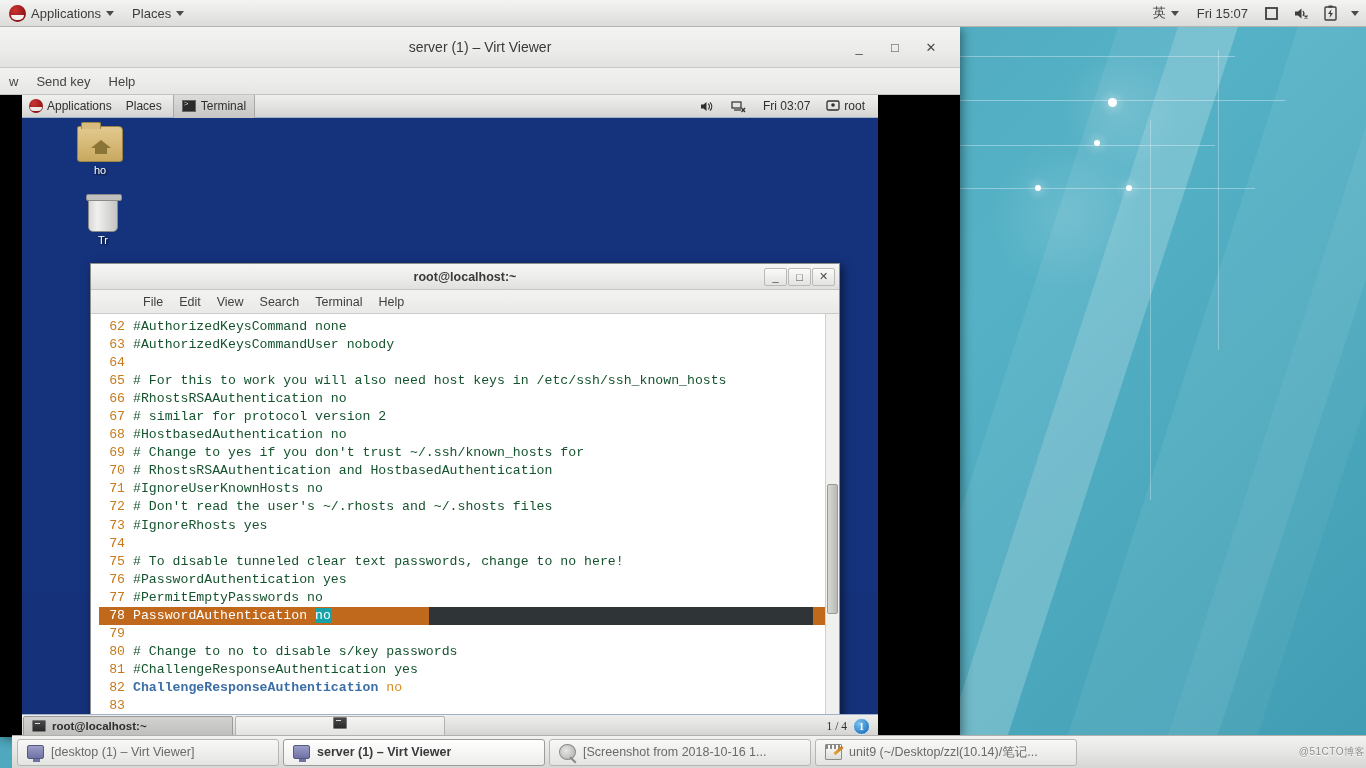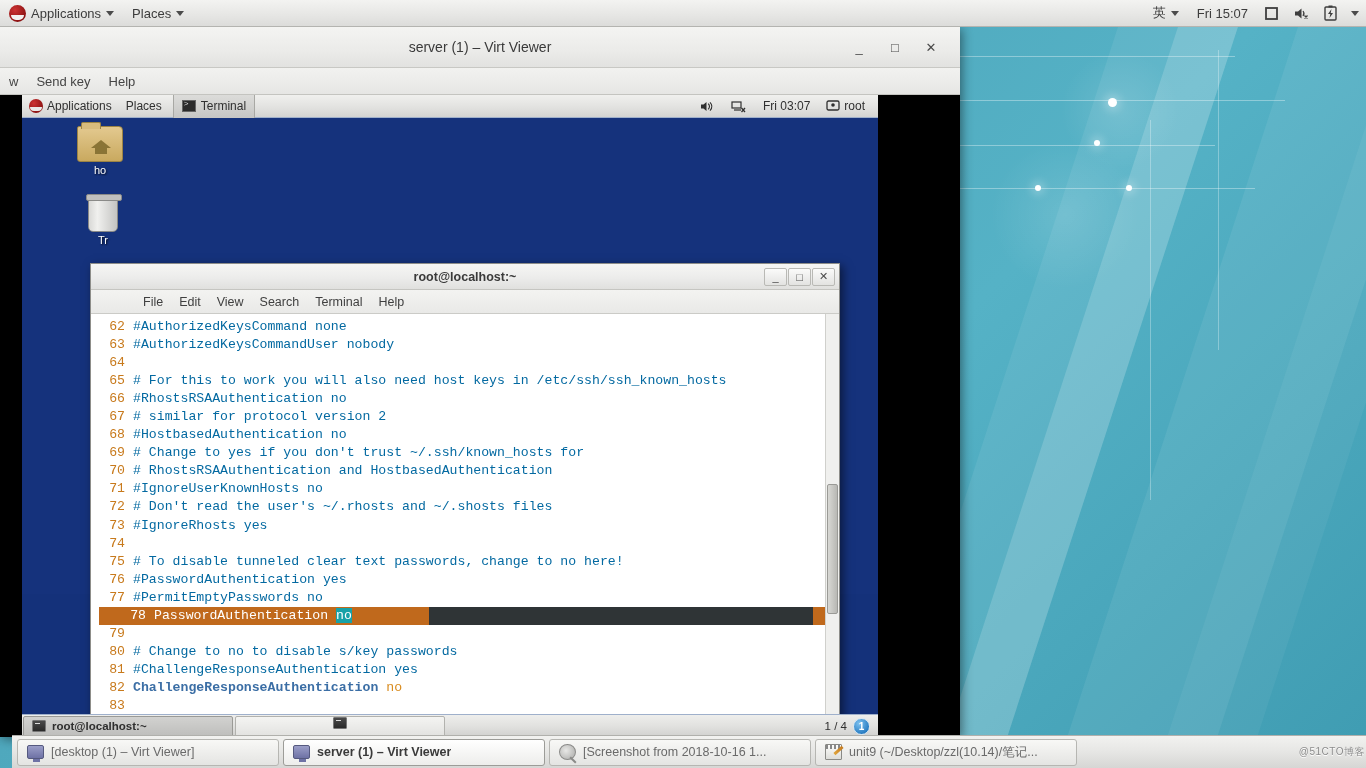--- a/index.html
+++ b/index.html
@@ -222,29 +222,28 @@
   }
   #term-text {
     flex:1;
     font-family:"Liberation Mono","DejaVu Sans Mono",monospace;
     font-size:13.2px; line-height:18.05px;
     padding: 4px 0 0 8px;
     color:#3b6ea5;
     white-space:pre;
   }
   .ln { color:#c87a1c; display:inline-block; width:26px; text-align:right; margin-right:8px; }
-  .cmt { color:#0369a1; }
+  .cmt { color:#14532d; }
   .kw  { color:#3b6ea5;font-weight:bold; }
   .val { color:#d98c1f; }
   .row { height:18.05px; }
   .row.cursorline {
     background:#c0691c;
     color:#ffffff;
     position:relative;
-    padding-left:21px;
   }
   .row.cursorline .ln { color:#ffffff; }
   .cursorline-rest {
     position:absolute; left:330px; top:0; right:12px; height:18.05px;
     background:#2f3436;
   }
   .cur-cell { background:#17a2a8; color:#ffffff; position:relative; z-index:2; }
   #term-scrollbar {
     width:14px; background:#f0f0ee; border-left:1px solid #d0d0cc;
     position:relative;
@@ -284,21 +283,21 @@
     font-weight:bold;
   }
   .gtask.inactive { color:#5c5c5c;flex-direction:column; }
   .mini-term {
     width:14px;height:12px;
     background: linear-gradient(to bottom,#4a4a4a,#2a2a2a);
     border:1px solid #777; border-radius:1px; position:relative; flex:none;
   }
   .mini-term::after{content:'';position:absolute;left:2px;top:2px;width:5px;height:1px;background:#ddd;}
   #guest-ws {
-    margin-left:auto; display:flex;align-items:center;gap:6px;padding-right:8px;
+    margin-left:auto; display:flex;align-items:center;gap:6px;padding-right:8px;font-family:Liberation Serif, serif;
   }
   .ws-badge {
     width:17px;height:17px;border-radius:50%;
     background: radial-gradient(circle at 35% 30%, #7fc2ef 0%, #2b7fc4 70%, #1b5f9c 100%);
     color:#fff;font-size:10px;font-weight:bold;
     display:flex;align-items:center;justify-content:center;
     border:1px solid #d8e8f4;
   }
 
   

